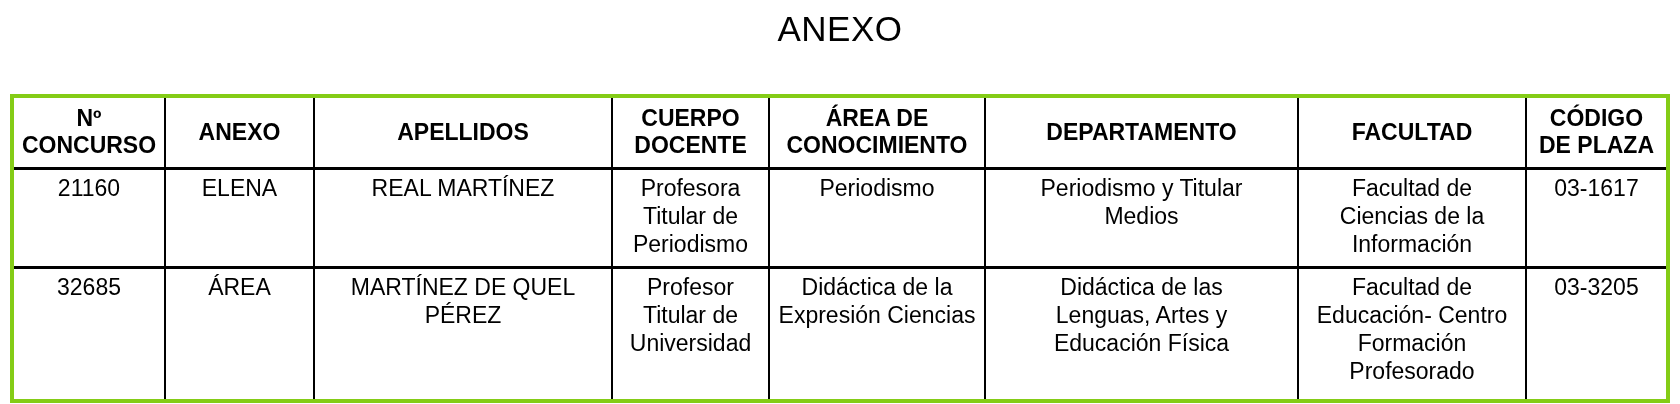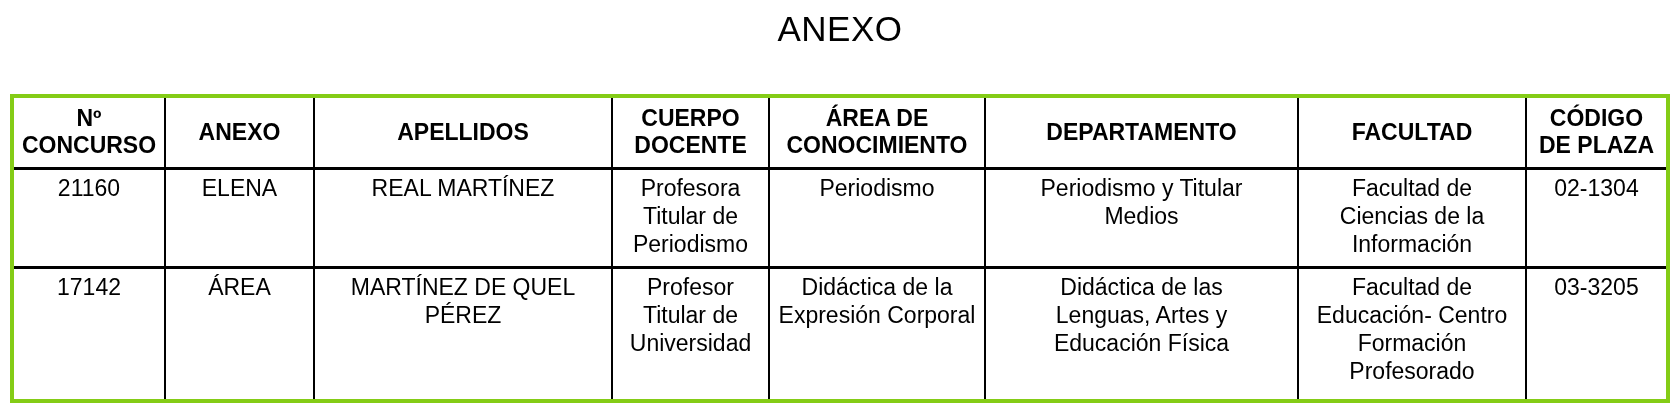--- a/index.html
+++ b/index.html
@@ -103,32 +103,32 @@
       <td>REAL MARTÍNEZ</td>
       <td>Profesora
 Titular de
 Periodismo</td>
       <td>Periodismo</td>
       <td>Periodismo y Titular
 Medios</td>
       <td>Facultad de
 Ciencias de la
 Información</td>
-      <td class="center">02-1304</td>
+      <td class="center">03-1617</td>
     </tr>
     <tr class="row-2">
-      <td class="center">17142</td>
+      <td class="center">32685</td>
       <td>ÁREA</td>
       <td>MARTÍNEZ DE QUEL
 PÉREZ</td>
       <td>Profesor
 Titular de
 Universidad</td>
       <td>Didáctica de la
-Expresión Corporal</td>
+Expresión Ciencias</td>
       <td>Didáctica de las
 Lenguas, Artes y
 Educación Física</td>
       <td>Facultad de
 Educación- Centro
 Formación
 Profesorado</td>
       <td class="center">03-3205</td>
     </tr>
   </tbody>

